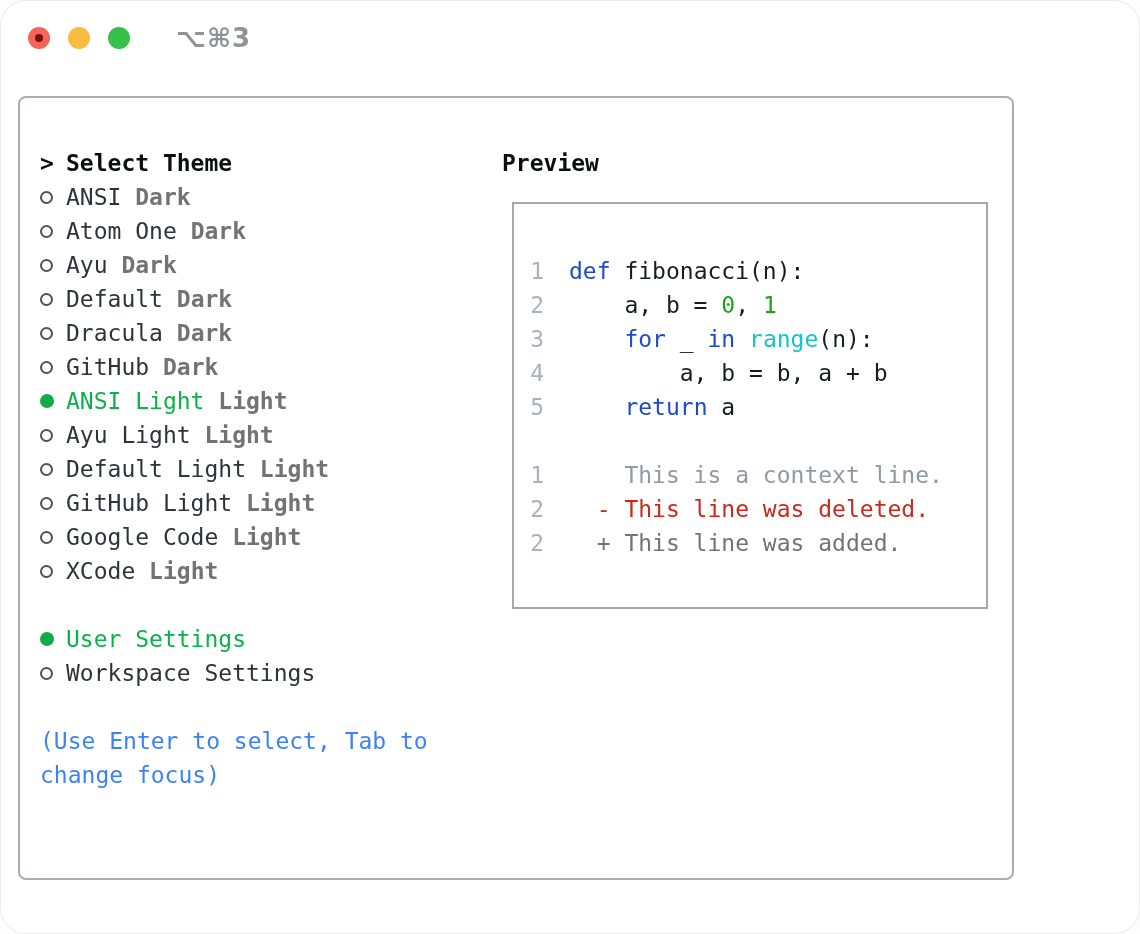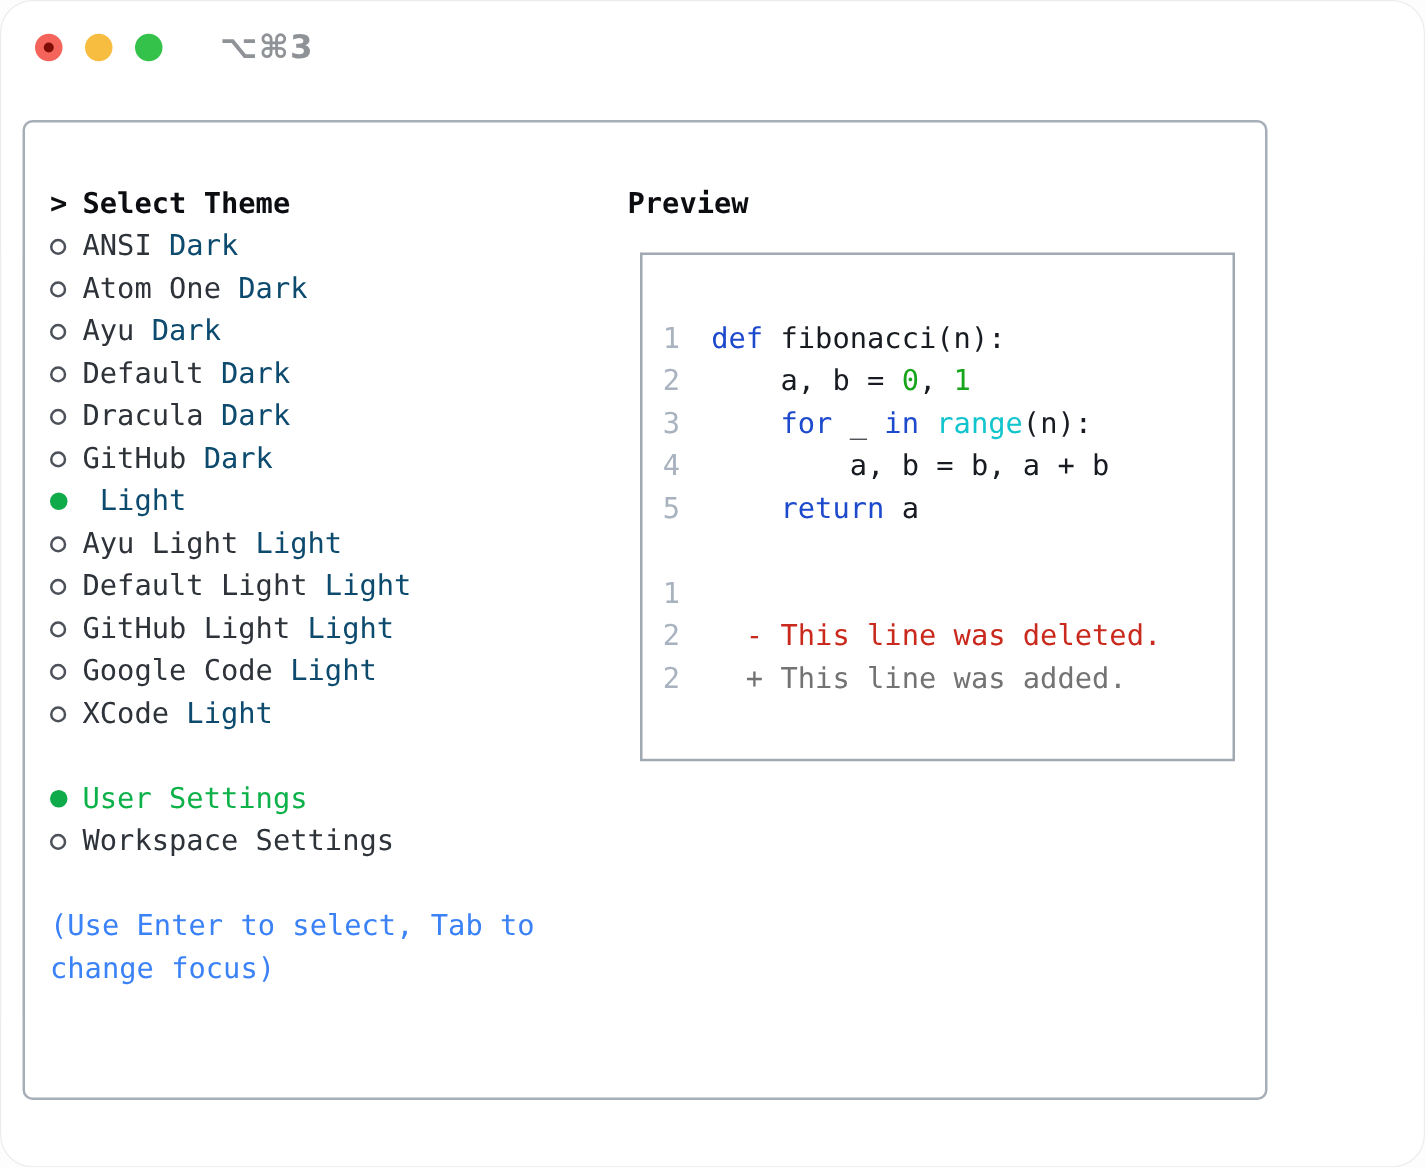--- a/index.html
+++ b/index.html
@@ -23,21 +23,21 @@
 
   .left-col { position:absolute; left:20px; top:48px; width:462px;
               font-size:23px; line-height:34px; color:#2e333a; }
   .row { display:flex; align-items:center; height:34px; }
   .marker { flex:0 0 26px; width:26px; display:flex; align-items:center; }
   .prompt-char { font-weight:bold; color:#0b0d10; }
   .radio { width:13px; height:13px; border:2px solid #4d525a; border-radius:50%; box-sizing:border-box; background:#fff; }
   .radio.sel { width:14px; height:14px; border:none; background:#0fab4b; }
   .label { white-space:pre; }
   .label.green { color:#0cb249; }
-  .suffix { color:#0c4a6e; white-space:pre; }
+  .suffix { color:#737373; white-space:pre;font-weight:bold; }
   .h { font-weight:bold; color:#0b0d10; }
   .spacer { height:34px; }
   .hint { color:#3b82f6; width:452px; margin-top:0; }
 
   
   .preview-title { position:absolute; left:482px; top:48px; height:34px; line-height:34px;
                    font-size:23px; font-weight:bold; color:#0b0d10; }
   .preview-box { position:absolute; left:492px; top:104px; width:476px; height:407px;
                  border:2px solid #a0a8b2; box-sizing:border-box; background:#fff; }
   .preview-code { padding:50px 0 0 16px; font-size:23px; line-height:34px; }
@@ -115,20 +115,21 @@
             <span class="marker">
               <span class="radio"></span>
             </span>
             <span class="label">GitHub</span>
             <span class="suffix"> Dark</span>
           </div>
           <div class="row">
             <span class="marker">
               <span class="radio sel"></span>
             </span>
+            <span class="label green">ANSI Light</span>
             <span class="suffix"> Light</span>
           </div>
           <div class="row">
             <span class="marker">
               <span class="radio"></span>
             </span>
             <span class="label">Ayu Light</span>
             <span class="suffix"> Light</span>
           </div>
           <div class="row">
@@ -187,20 +188,20 @@
     <div class="preview-title">Preview</div>
 
     <div class="preview-box">
       <div class="preview-code" id="preview-code">
           <div class="pline"><span class="lnum">1</span><span class="tok-kw">def</span><span class="tok-fg"> fibonacci(n):</span></div>
           <div class="pline"><span class="lnum">2</span><span class="tok-fg">    a, b = </span><span class="tok-num">0</span><span class="tok-fg">, </span><span class="tok-num">1</span></div>
           <div class="pline"><span class="lnum">3</span><span class="tok-fg">    </span><span class="tok-kw">for</span><span class="tok-fg"> _ </span><span class="tok-kw">in</span><span class="tok-fg"> </span><span class="tok-fn">range</span><span class="tok-fg">(n):</span></div>
           <div class="pline"><span class="lnum">4</span><span class="tok-fg">        a, b = b, a + b</span></div>
           <div class="pline"><span class="lnum">5</span><span class="tok-fg">    </span><span class="tok-kw">return</span><span class="tok-fg"> a</span></div>
           <div class="pline"><span class="lnum"></span></div>
-          <div class="pline"><span class="lnum">1</span></div>
+          <div class="pline"><span class="lnum">1</span><span class="tok-ctx">    This is a context line.</span></div>
           <div class="pline"><span class="lnum">2</span><span class="tok-del">  - This line was deleted.</span></div>
           <div class="pline"><span class="lnum">2</span><span class="tok-add">  + This line was added.</span></div>
         </div>
     </div>
 
   </div>
 </div>
 
 </body></html>

